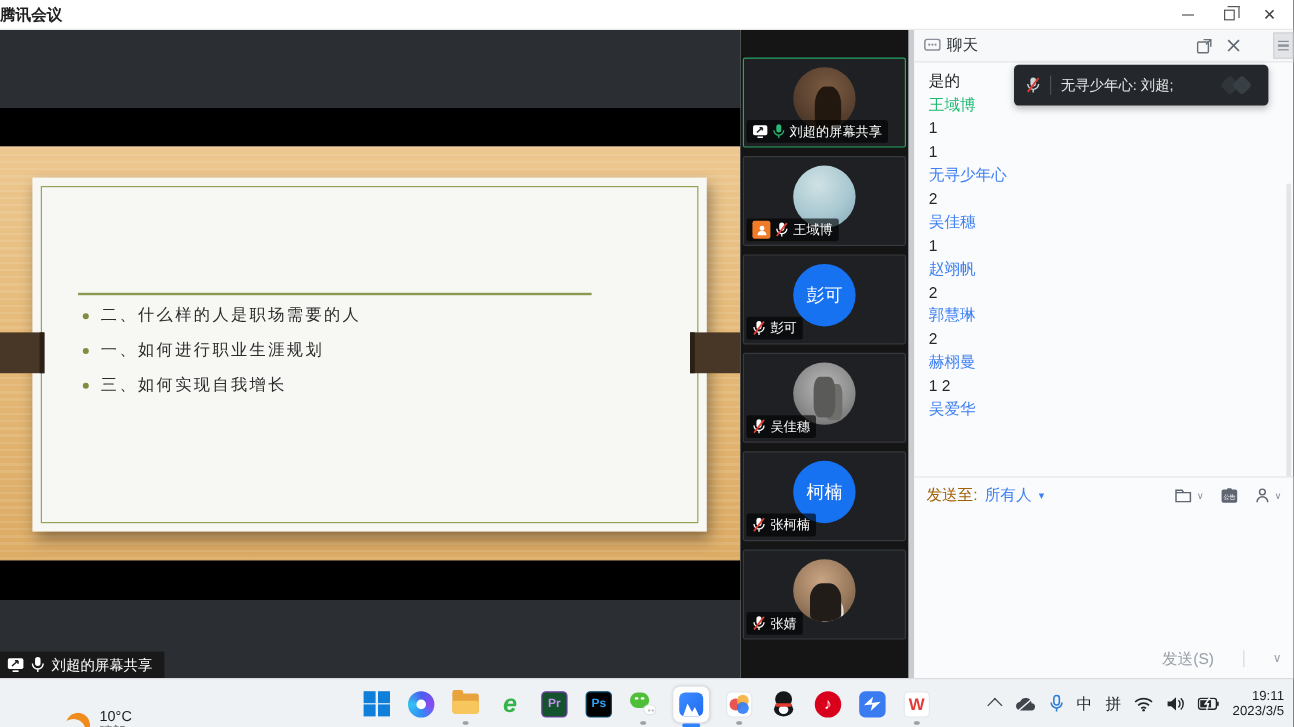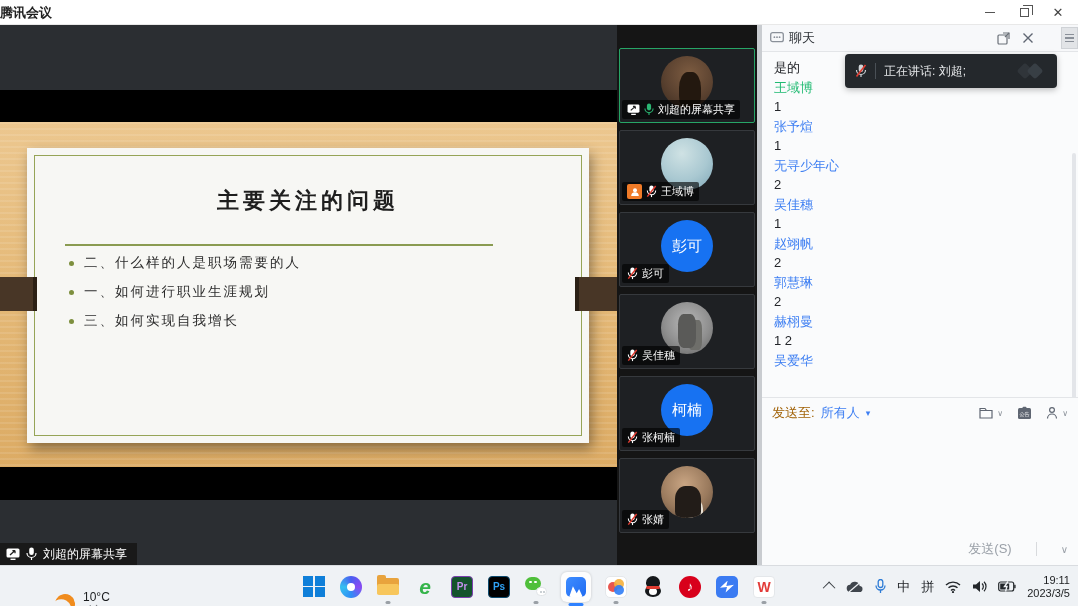--- a/index.html
+++ b/index.html
@@ -178,21 +178,20 @@
 
   <div class="main">
 
     <div class="share-area">
       <div class="band top"></div>
       <div class="band bottom"></div>
       <div class="wood"></div>
 
       <div class="slide">
         <div class="slide-inner"></div>
-        <div class="slide-title">主要关注的问题</div>
         <div class="slide-rule"></div>
         <div class="bullets">
           <div class="bullet">
               <span class="dot"></span>
               <span class="txt">二、什么样的人是职场需要的人</span>
             </div>
           <div class="bullet">
               <span class="dot"></span>
               <span class="txt">一、如何进行职业生涯规划</span>
             </div>
@@ -365,21 +364,20 @@
 
       <div class="messages">
         <div>
             <div class="msg-text">是的</div>
           </div>
         <div>
             <div class="msg-name green">王域博</div>
             <div class="msg-text">1</div>
           </div>
         <div>
-            <div class="msg-name">张予煊</div>
             <div class="msg-text">1</div>
           </div>
         <div>
             <div class="msg-name">无寻少年心</div>
             <div class="msg-text">2</div>
           </div>
         <div>
             <div class="msg-name">吴佳穗</div>
             <div class="msg-text">1</div>
           </div>
@@ -404,21 +402,21 @@
       <div class="toast">
         <span>
           <svg width="12" height="14" viewBox="0 0 11 14">
               <rect x="3.2" y="0.5" width="4.6" height="7.5" rx="2.3" fill="#cfd4d8"></rect>
               <path d="M1 6 a4.5 4.5 0 0 0 9 0" stroke="#cfd4d8" stroke-width="1.2" fill="none"></path>
               <line x1="5.5" y1="10.5" x2="5.5" y2="13" stroke="#cfd4d8" stroke-width="1.2"></line>
               <line x1="1" y1="12.5" x2="10" y2="1" stroke="#e03c31" stroke-width="1.6"></line>
             </svg>
         </span>
         <span class="div"></span>
-        <span class="tx">正在讲话: 刘超;</span>
+        <span class="tx">无寻少年心: 刘超;</span>
         <span class="logo">
             <i></i>
             <i></i>
           </span>
       </div>
 
       <div class="compose">
         <div class="to-row">
           <span class="lab">发送至:</span>
           <span class="val">所有人</span>

